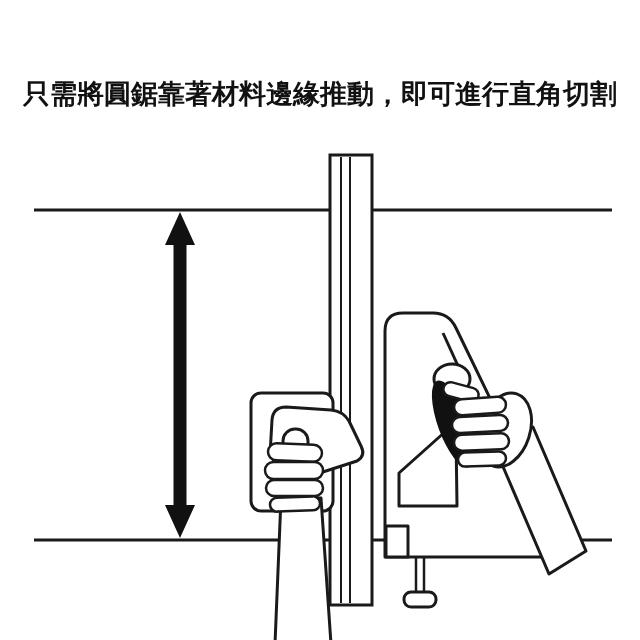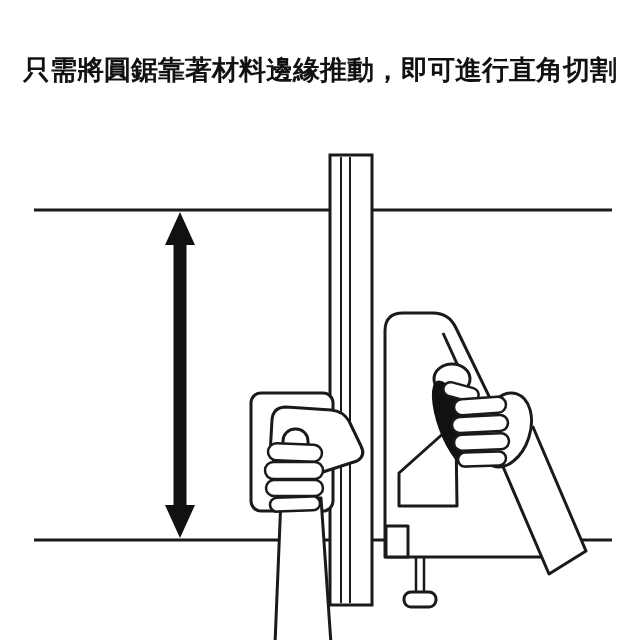--- a/index.html
+++ b/index.html
@@ -12,21 +12,21 @@
     font-family: "Liberation Sans", sans-serif;
   }
   .page {
     position: relative;
     width: 640px;
     height: 640px;
     background: #ffffff;
   }
   .caption {
     position: absolute;
-    top: 52px;
+    top: 76px;
     left: 0;
     width: 640px;
     text-align: center;
     font-size: 27px;
     font-weight: bold;
     color: #111111;
     letter-spacing: 0px;
     white-space: nowrap;
   }
   svg.figure {

